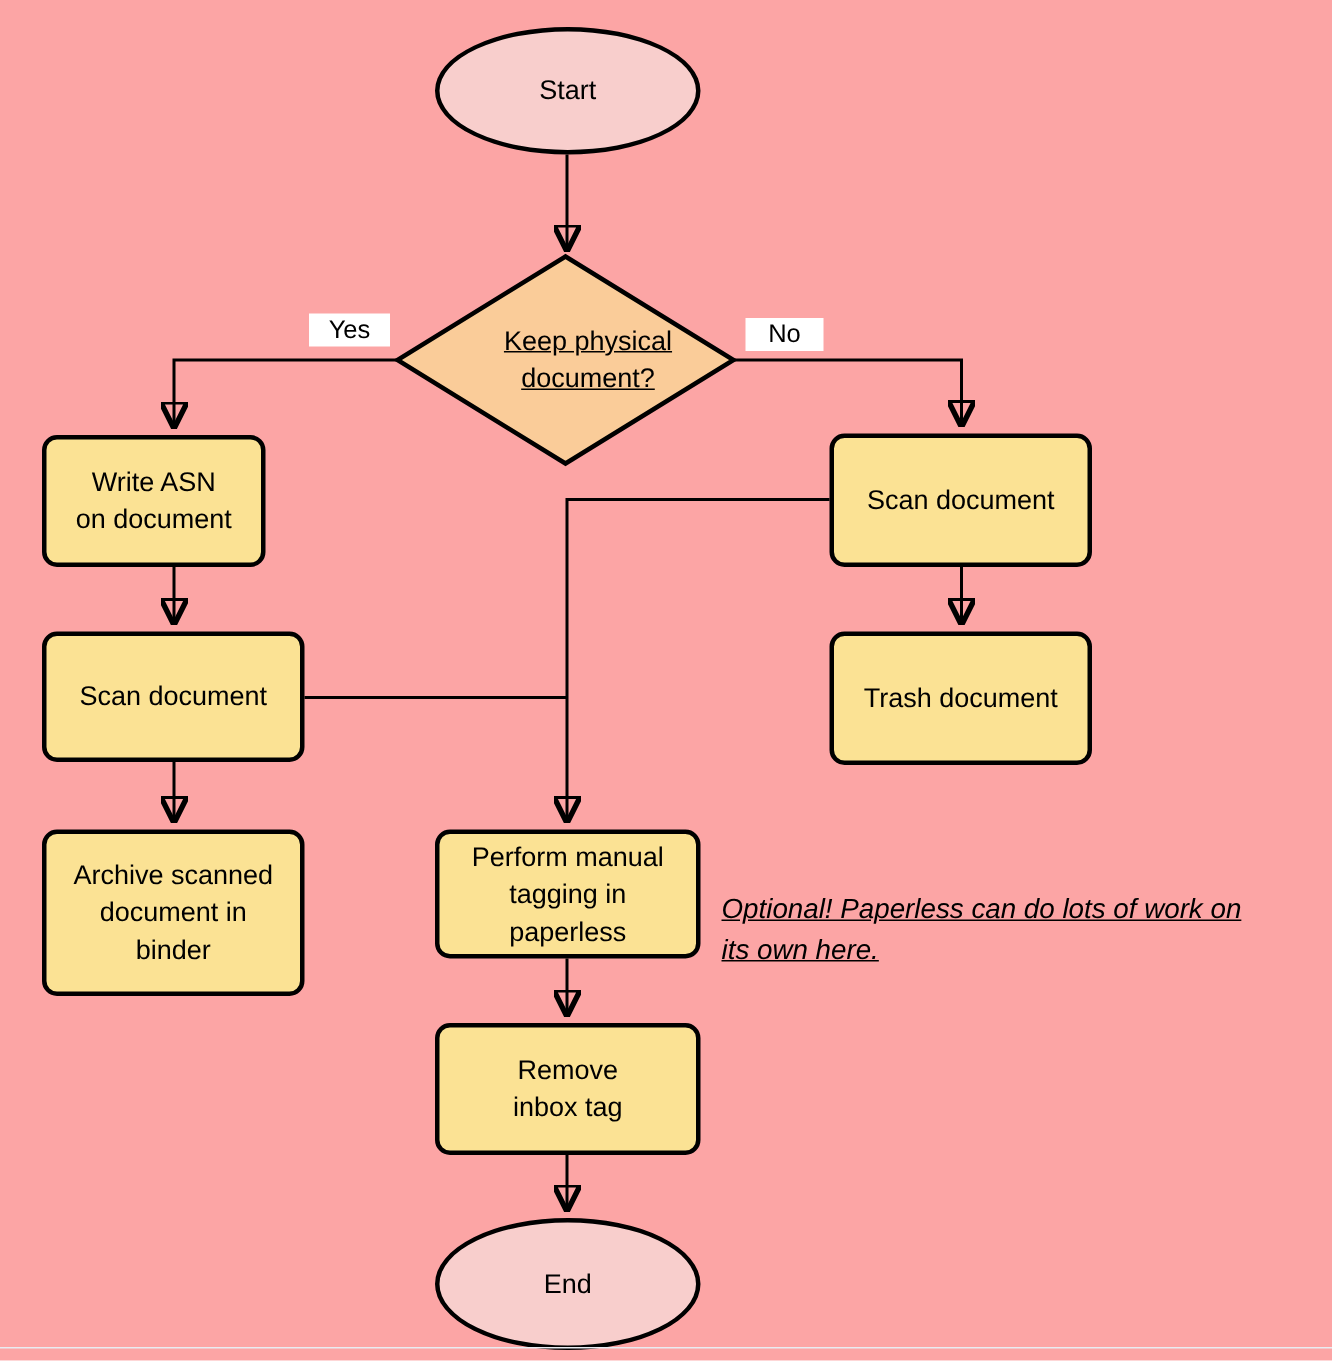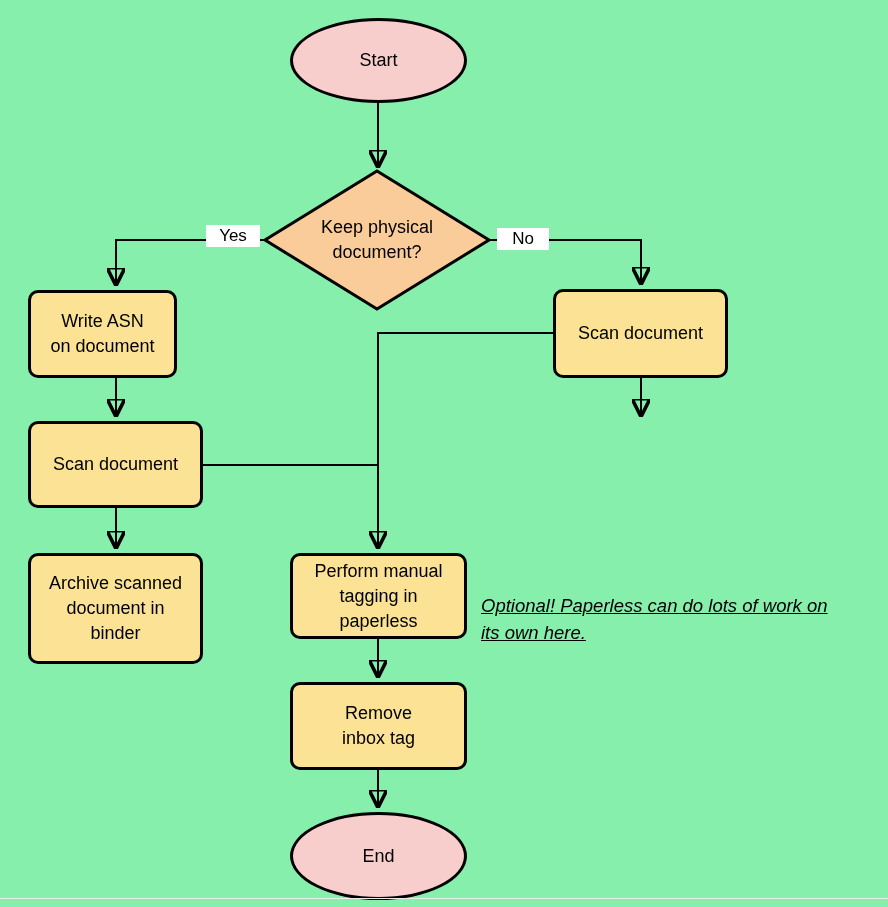--- a/index.html
+++ b/index.html
@@ -1,20 +1,20 @@
 <!DOCTYPE html>
 <html style="--terminator-fill: #F8CECC; --decision-fill: #FACC99; --process-fill: #FBE294; --stroke: #000000;"><head>
 <meta charset="utf-8">
 <style>
   html, body { margin: 0; padding: 0; background: #ffffff; }
   #stage {
     position: relative;
     width: 888px;
     height: 907px;
-    background: #86efac;
+    background: #fca5a5;
     font-family: "Liberation Sans", sans-serif;
     color: #000000;
     overflow: hidden;
   }
   #edges { position: absolute; left: 0; top: 0; width: 888px; height: 907px; }
   #edges path { fill: none; stroke: var(--stroke, #000); stroke-width: 2; }
   #diamond-shape {
     fill: var(--decision-fill, #ffcc99);
     stroke: var(--stroke, #000);
     stroke-width: 3;
@@ -43,21 +43,20 @@
     line-height: 25px;
     white-space: pre-line;
   }
   .edge-label {
     position: absolute;
     font-size: 17px;
     line-height: 22px;
     text-align: center;
     background: #ffffff;
     padding: 0 2px;
-    margin-top: 16px;
   }
   .note {
     position: absolute;
     left: 481px;
     top: 592px;
     width: 400px;
     font-size: 18.5px;
     line-height: 27px;
     font-style: italic;
     white-space: pre-line;
@@ -101,34 +100,35 @@
 
     <path d="M378,639 L378,676" marker-end="url(#arrow)"></path>
 
     <path d="M378,770 L378,806" marker-end="url(#arrow)"></path>
 
     <polygon id="diamond-shape" points="377,171 489,240 377,309 265,240"></polygon>
   </svg>
 
   <div class="node terminator" style="left:290px; top:18px; width:177px; height:85px;">Start</div>
 
-  <div class="diamond-label" style="left:292px; top:205px; width:170px; height:70px;">Keep physical
+  <div class="diamond-label" style="left:307px; top:205px; width:170px; height:70px;text-decoration:underline;">Keep physical
 document?</div>
 
   <div class="node process" style="left:28px; top:290px; width:149px; height:88px;">Write ASN
 on document</div>
 
   <div class="node process" style="left:28px; top:421px; width:175px; height:87px;">Scan document</div>
 
   <div class="node process" style="left:28px; top:553px; width:175px; height:111px;">Archive scanned
 document in
 binder</div>
 
   <div class="node process" style="left:553px; top:289px; width:175px; height:89px;">Scan document</div>
 
+  <div class="node process" style="left:553px; top:421px; width:175px; height:89px;">Trash document</div>
 
   <div class="node process" style="left:290px; top:553px; width:177px; height:86px;">Perform manual
 tagging in
 paperless</div>
 
   <div class="node process" style="left:290px; top:682px; width:177px; height:88px;">Remove
 inbox tag</div>
 
   <div class="node terminator" style="left:290px; top:812px; width:177px; height:88px;">End</div>
 

